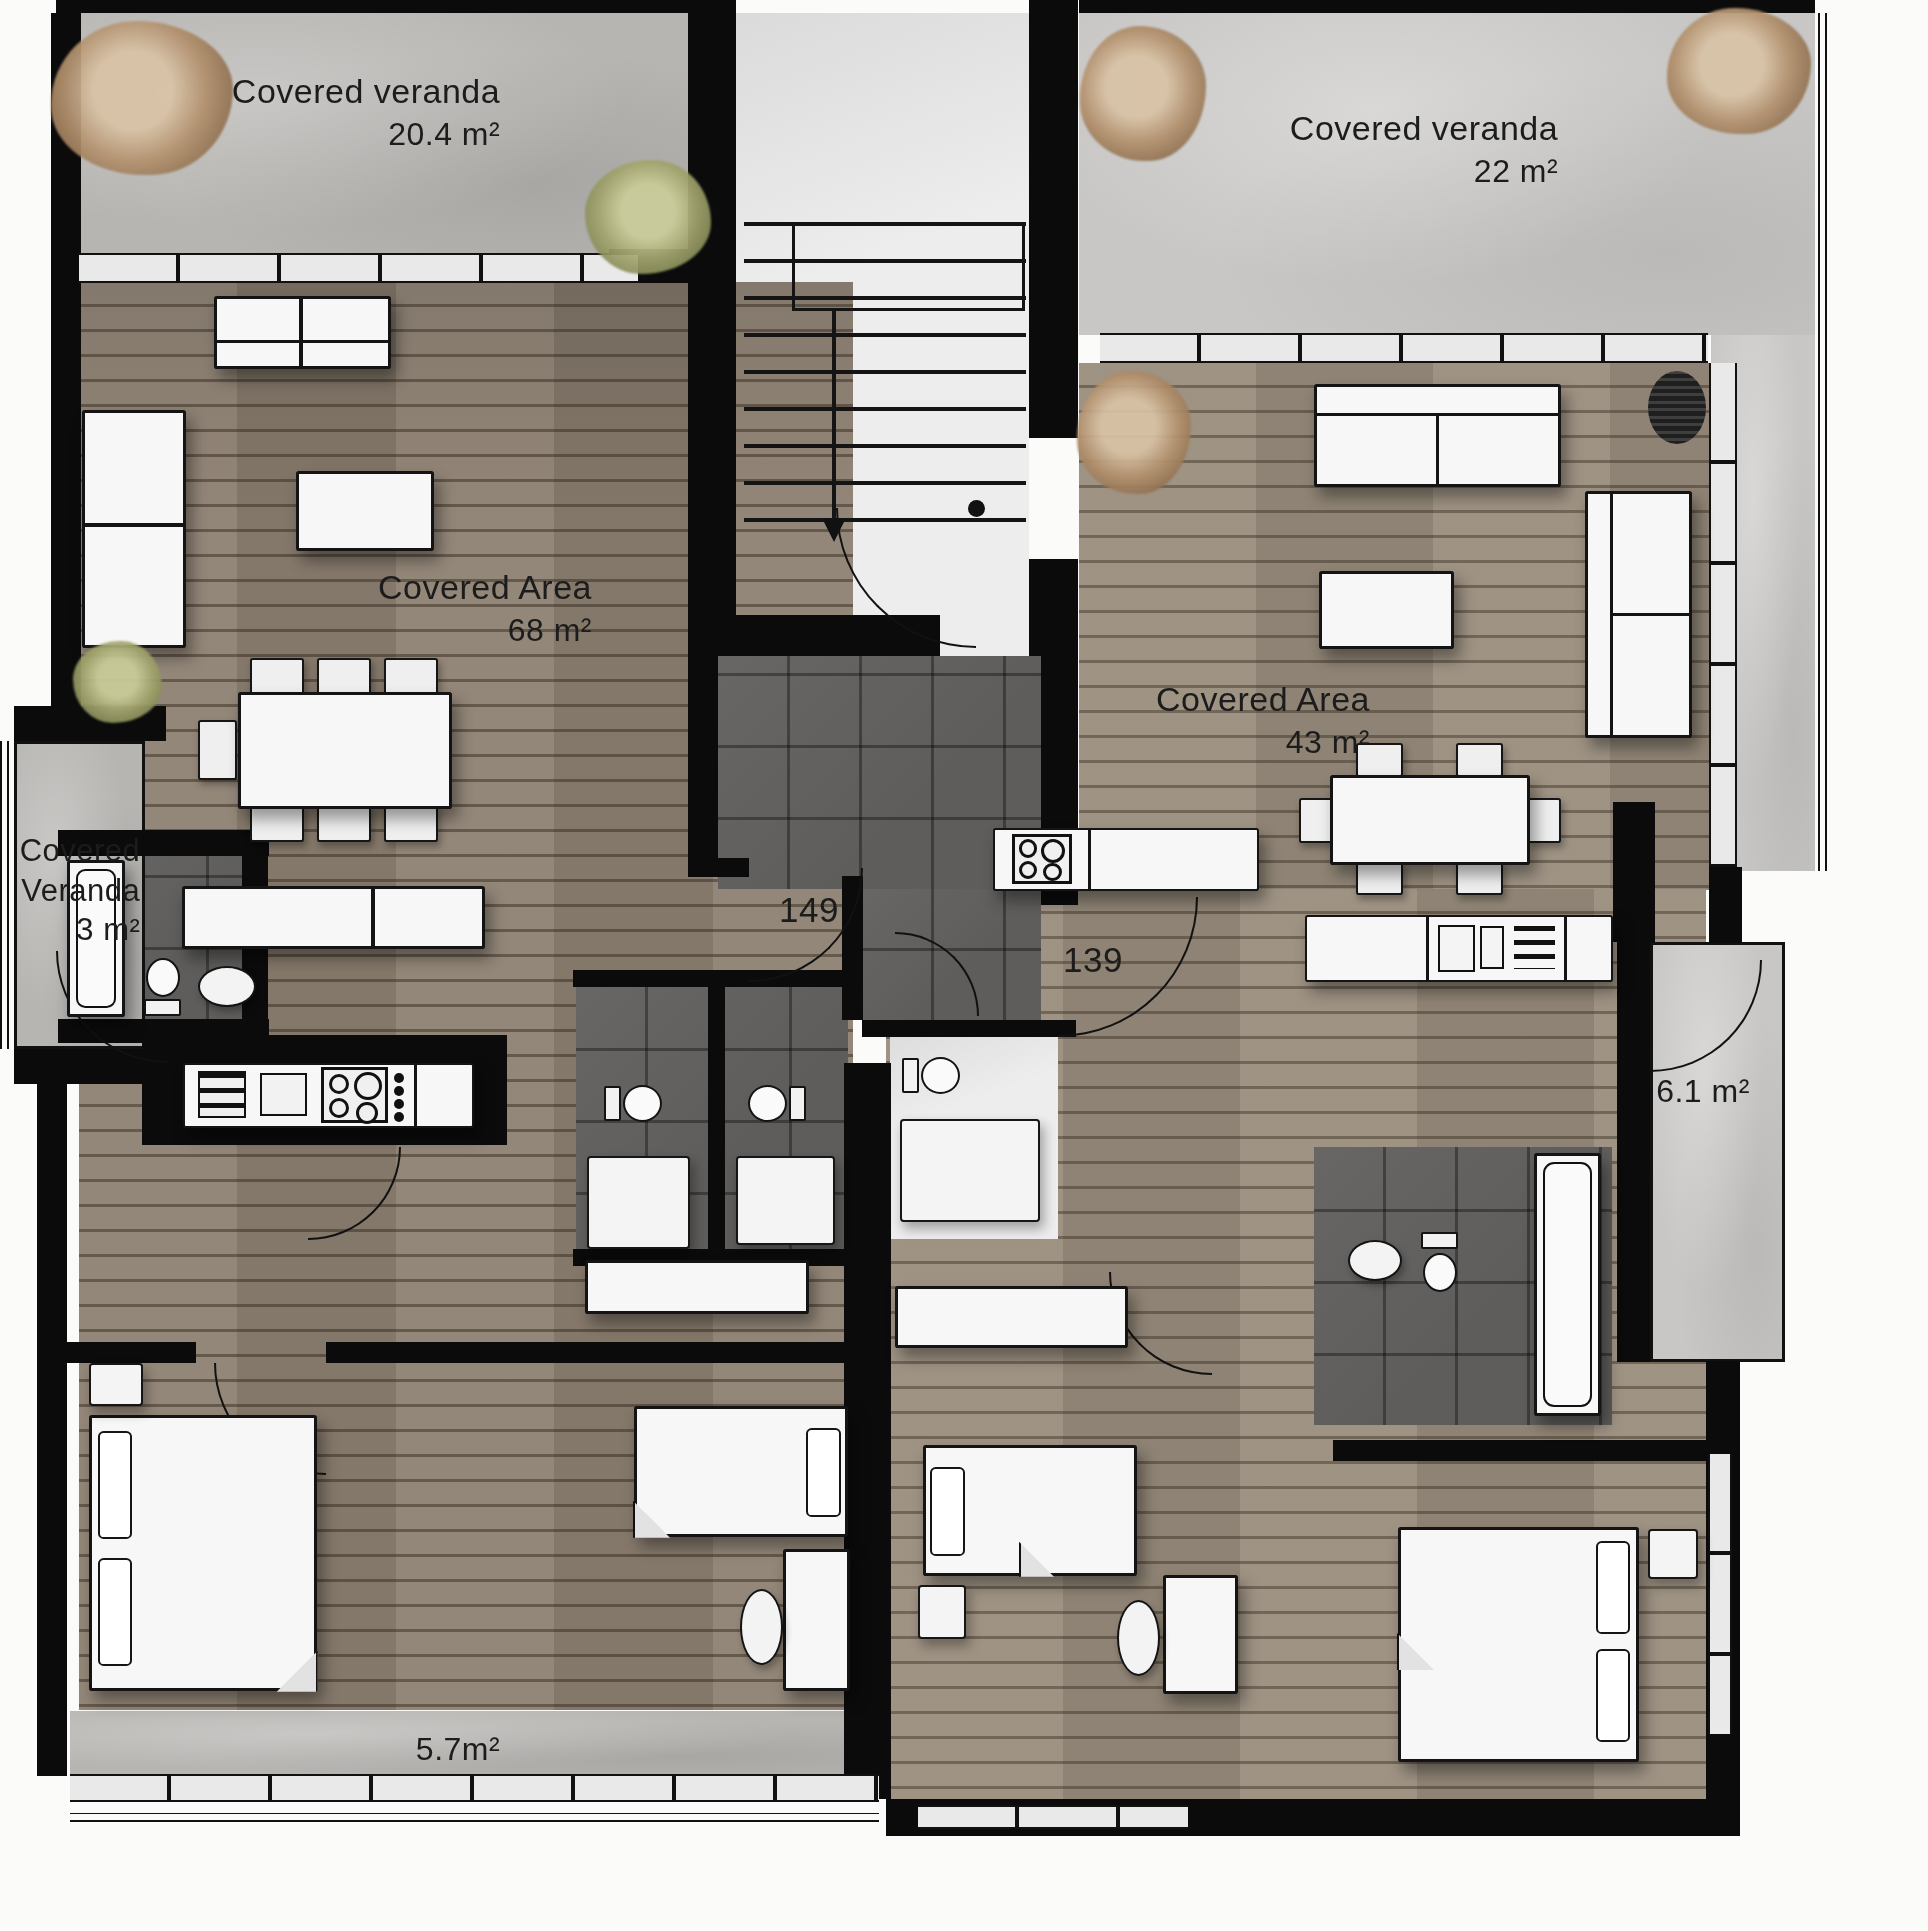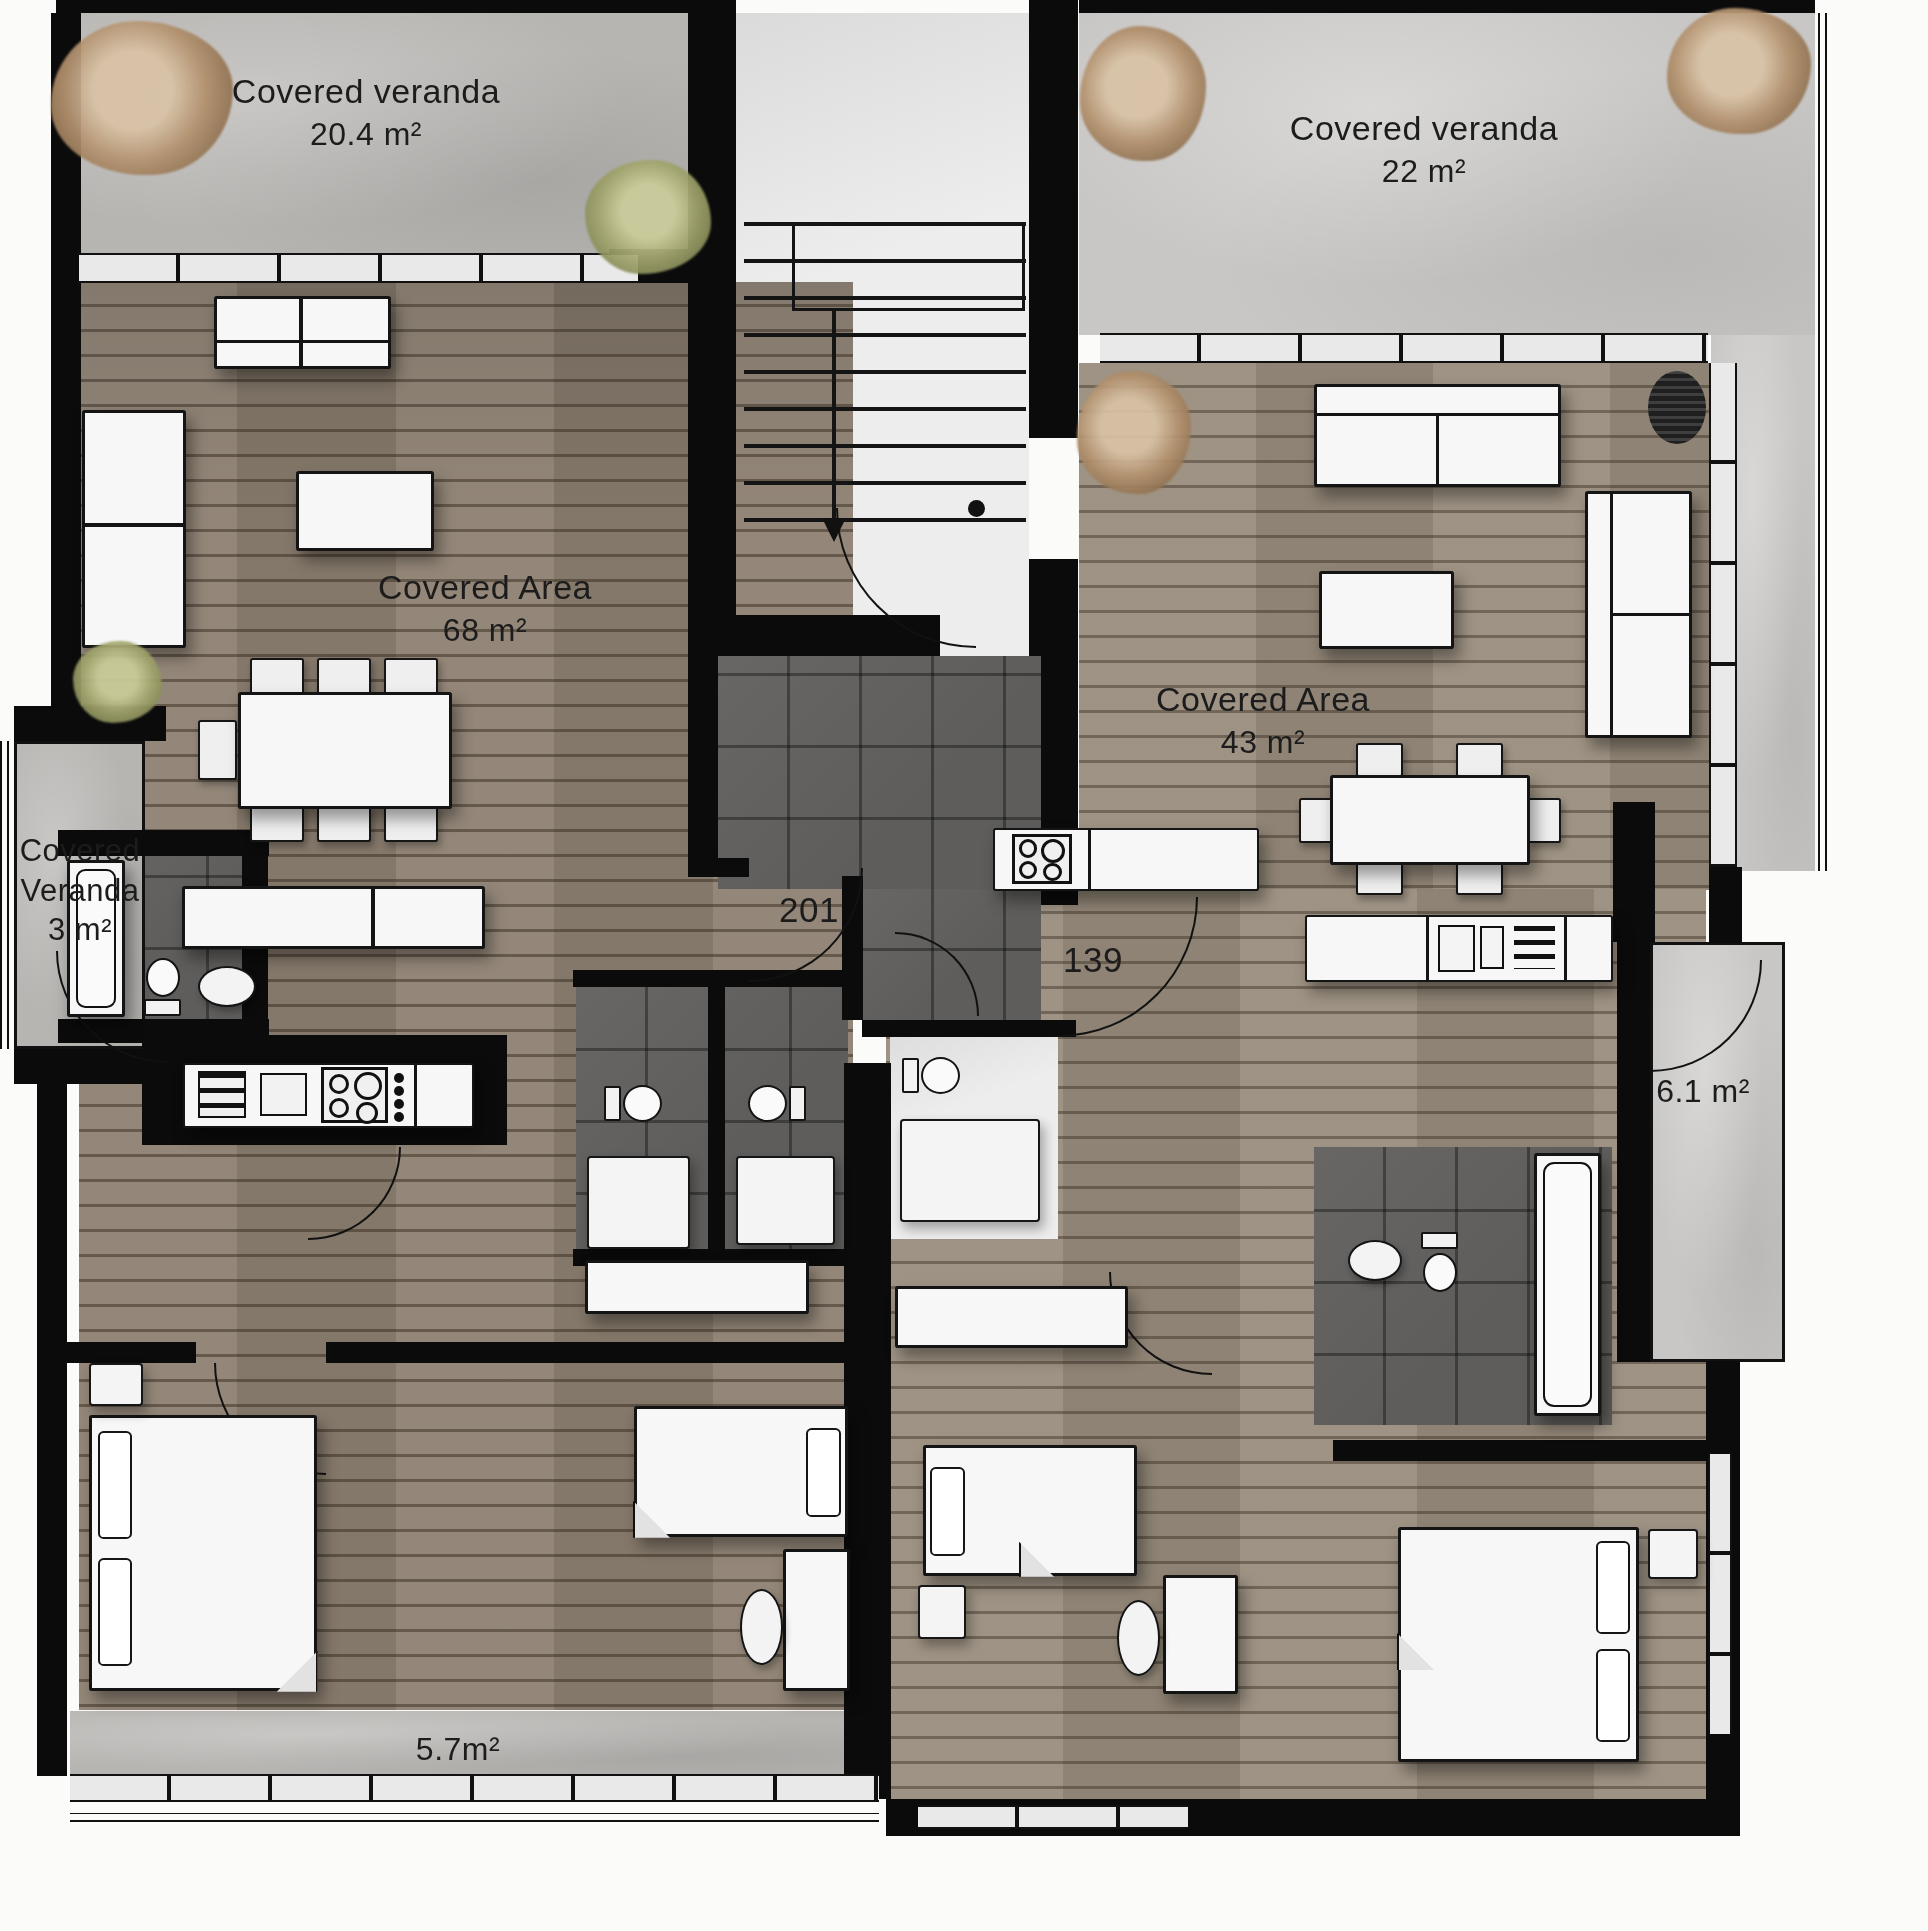--- a/index.html
+++ b/index.html
@@ -57,21 +57,21 @@
   .arcNE{border-right:2.8px solid #111;border-top:2.8px solid #111;border-top-right-radius:100%;box-sizing:border-box;}
   
   .steps{background-image:repeating-linear-gradient(180deg,#141414 0 3.7px, rgba(0,0,0,0) 3.7px 37px);}
   
   .blob{filter:blur(0.9px);opacity:.92;}
   .blobBrown{background:radial-gradient(circle at 45% 45%, #d9c3a6 0 30%, #b2906c 55%, #8a6c4c 80%, rgba(138,108,76,0) 100%);
         border-radius:48% 54% 46% 52%/55% 45% 57% 45%;}
   .blobGreen{background:radial-gradient(circle at 50% 45%, #cbcd9a 0 30%, #a3a66e 55%, #7e8350 82%, rgba(126,131,80,0) 100%);
         border-radius:52% 46% 55% 45%/47% 55% 45% 53%;}
   
-  .lbl{transform:translate(-50%,-50%);text-align:center;font-size:34px;line-height:1.28;
+  .lbl{transform:translate(-50%,-50%);text-align:right;font-size:34px;line-height:1.28;
        color:#1c1c1c;white-space:nowrap;letter-spacing:0.5px;}
   .lbl .sub{font-size:32px;}
   
   .burner{position:absolute;border:3.7px solid #111;border-radius:50%;background:#f0f0f0;box-sizing:border-box;}
   .knob{position:absolute;width:10.3px;height:10.3px;border-radius:50%;background:#111;}
   .grill{background-image:repeating-linear-gradient(180deg,#111 0 4.7px, rgba(0,0,0,0) 4.7px 15px);}
   .grillH{background-image:repeating-linear-gradient(180deg,#111 0 4.7px, rgba(0,0,0,0) 4.7px 14px);}
   .toiletTank{position:absolute;background:#f2f2f2;border:2.8px solid #131313;box-sizing:border-box;border-radius:1.9px;}
   .toiletBowl{position:absolute;background:#fafafa;border:2.8px solid #131313;box-sizing:border-box;border-radius:50%;}
   .arrowDown{width:0;height:0;border-left:12px solid transparent;border-right:12px solid transparent;border-top:24px solid #111;}
@@ -318,19 +318,19 @@
   </div>
   <div class="abs lbl" style="left:1263px;top:720px;">
     <div>Covered Area</div>
     <div class="sub">43 m²</div>
   </div>
   <div class="abs lbl" style="left:80px;top:891px;font-size:31px;">
     <div>Covered</div>
     <div>Veranda</div>
     <div>3 m²</div>
   </div>
-  <div class="abs lbl" style="left:809px;top:910px;font-size:35px;">201</div>
+  <div class="abs lbl" style="left:809px;top:910px;font-size:35px;">149</div>
   <div class="abs lbl" style="left:1093px;top:960px;font-size:35px;">139</div>
   <div class="abs lbl" style="left:1703px;top:1091px;font-size:32px;">6.1 m²</div>
   <div class="abs lbl" style="left:458px;top:1749px;font-size:32px;">5.7m²</div>
 
 </div>
 
 
 </body></html>

